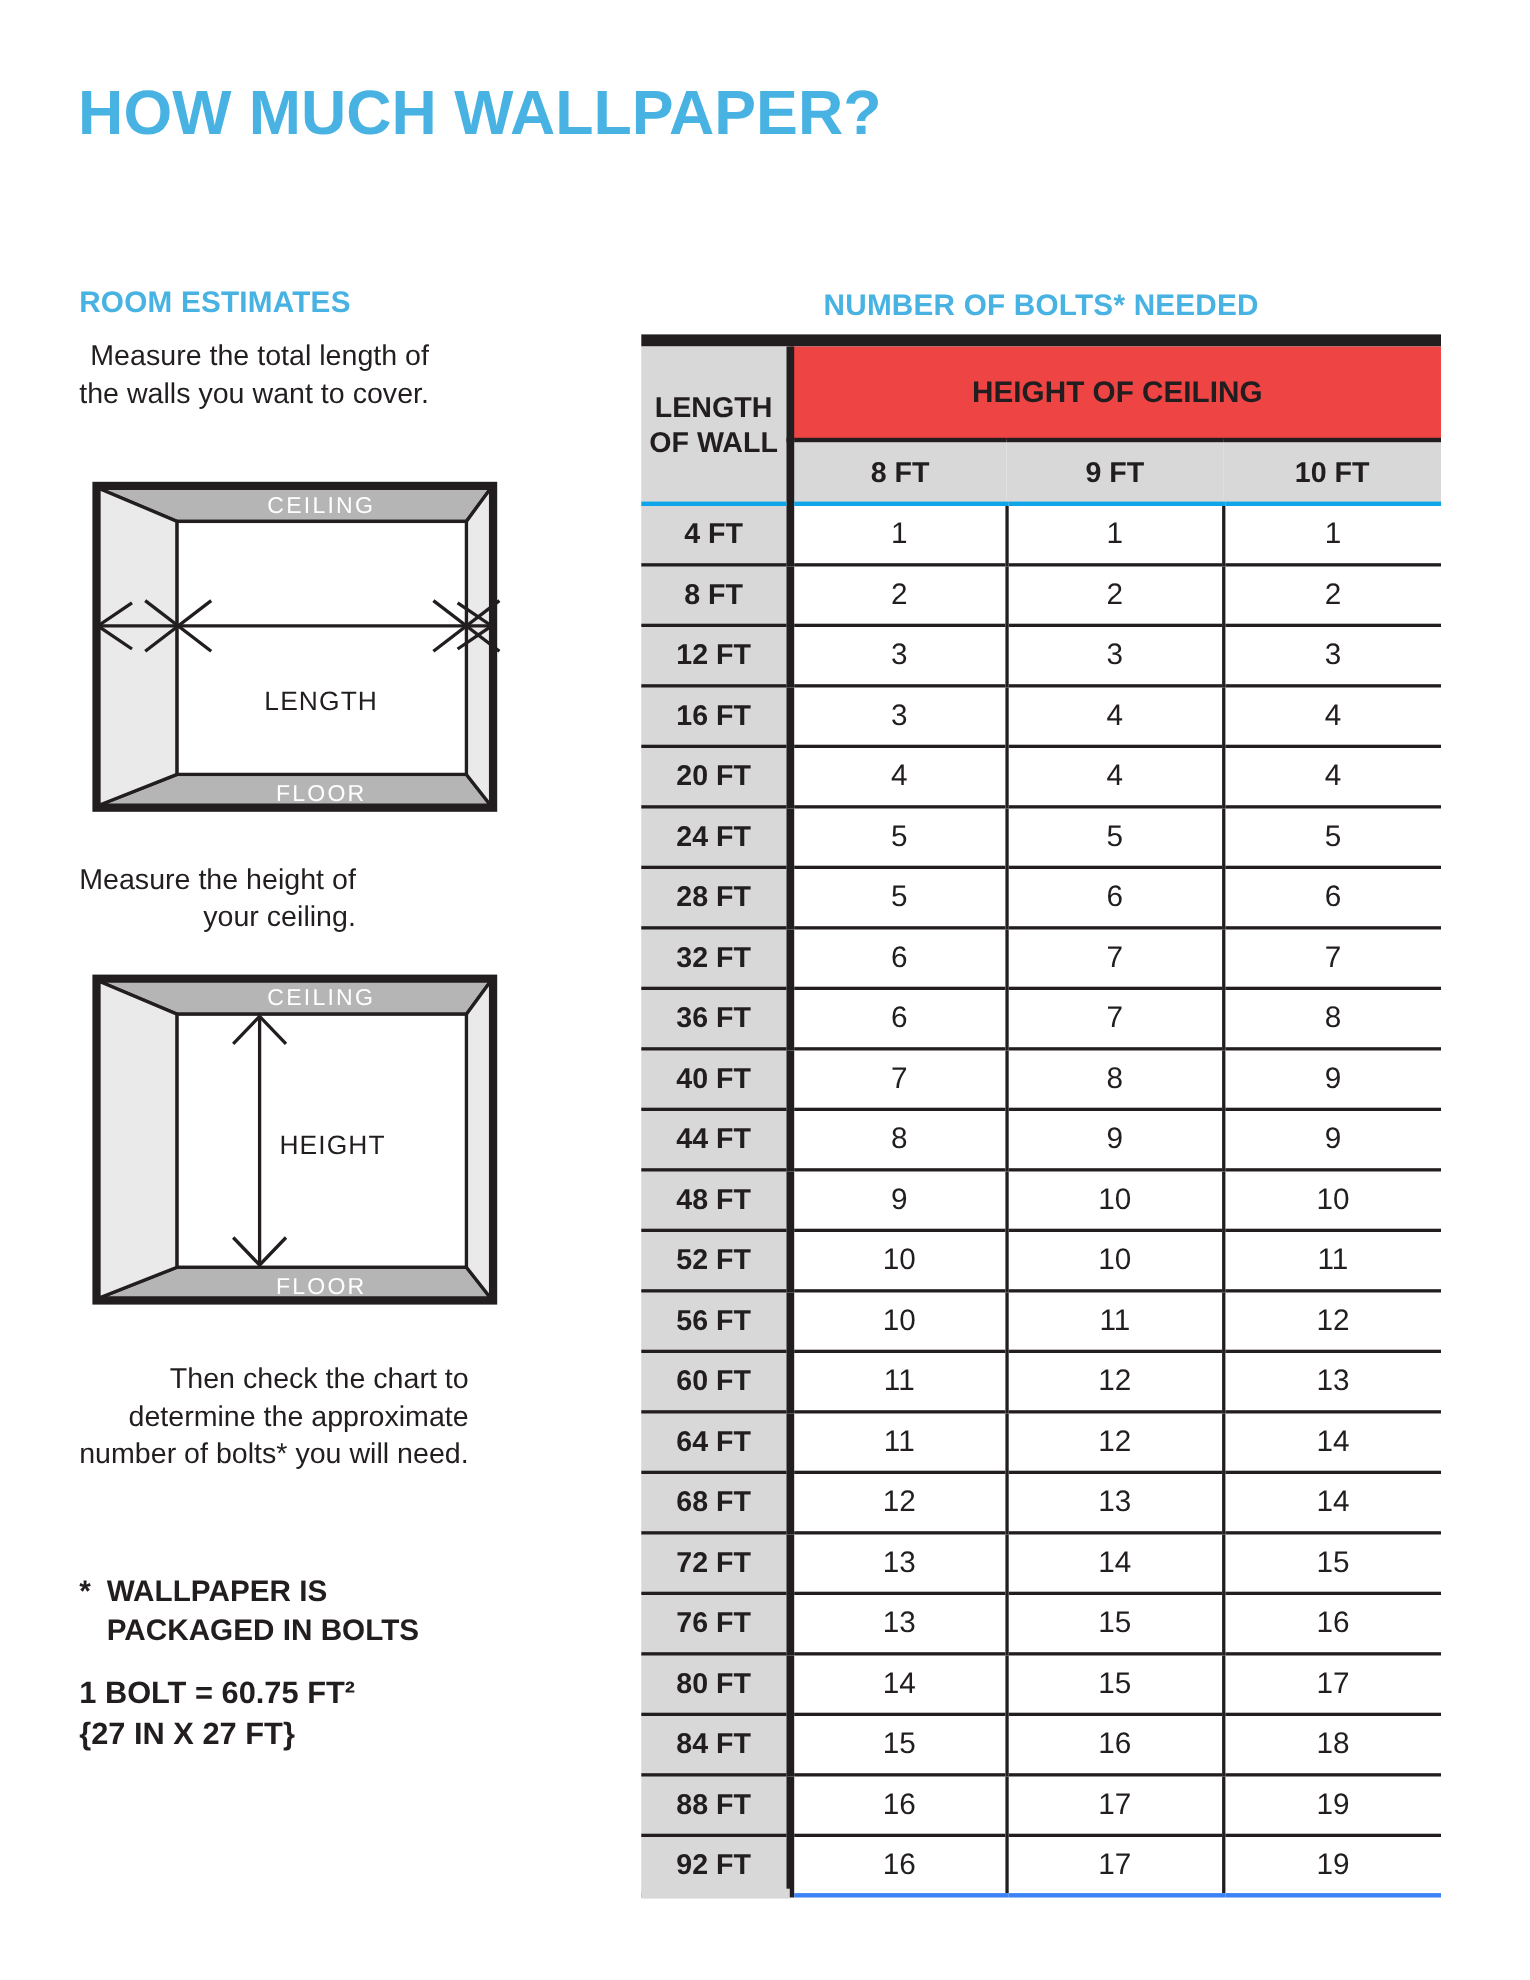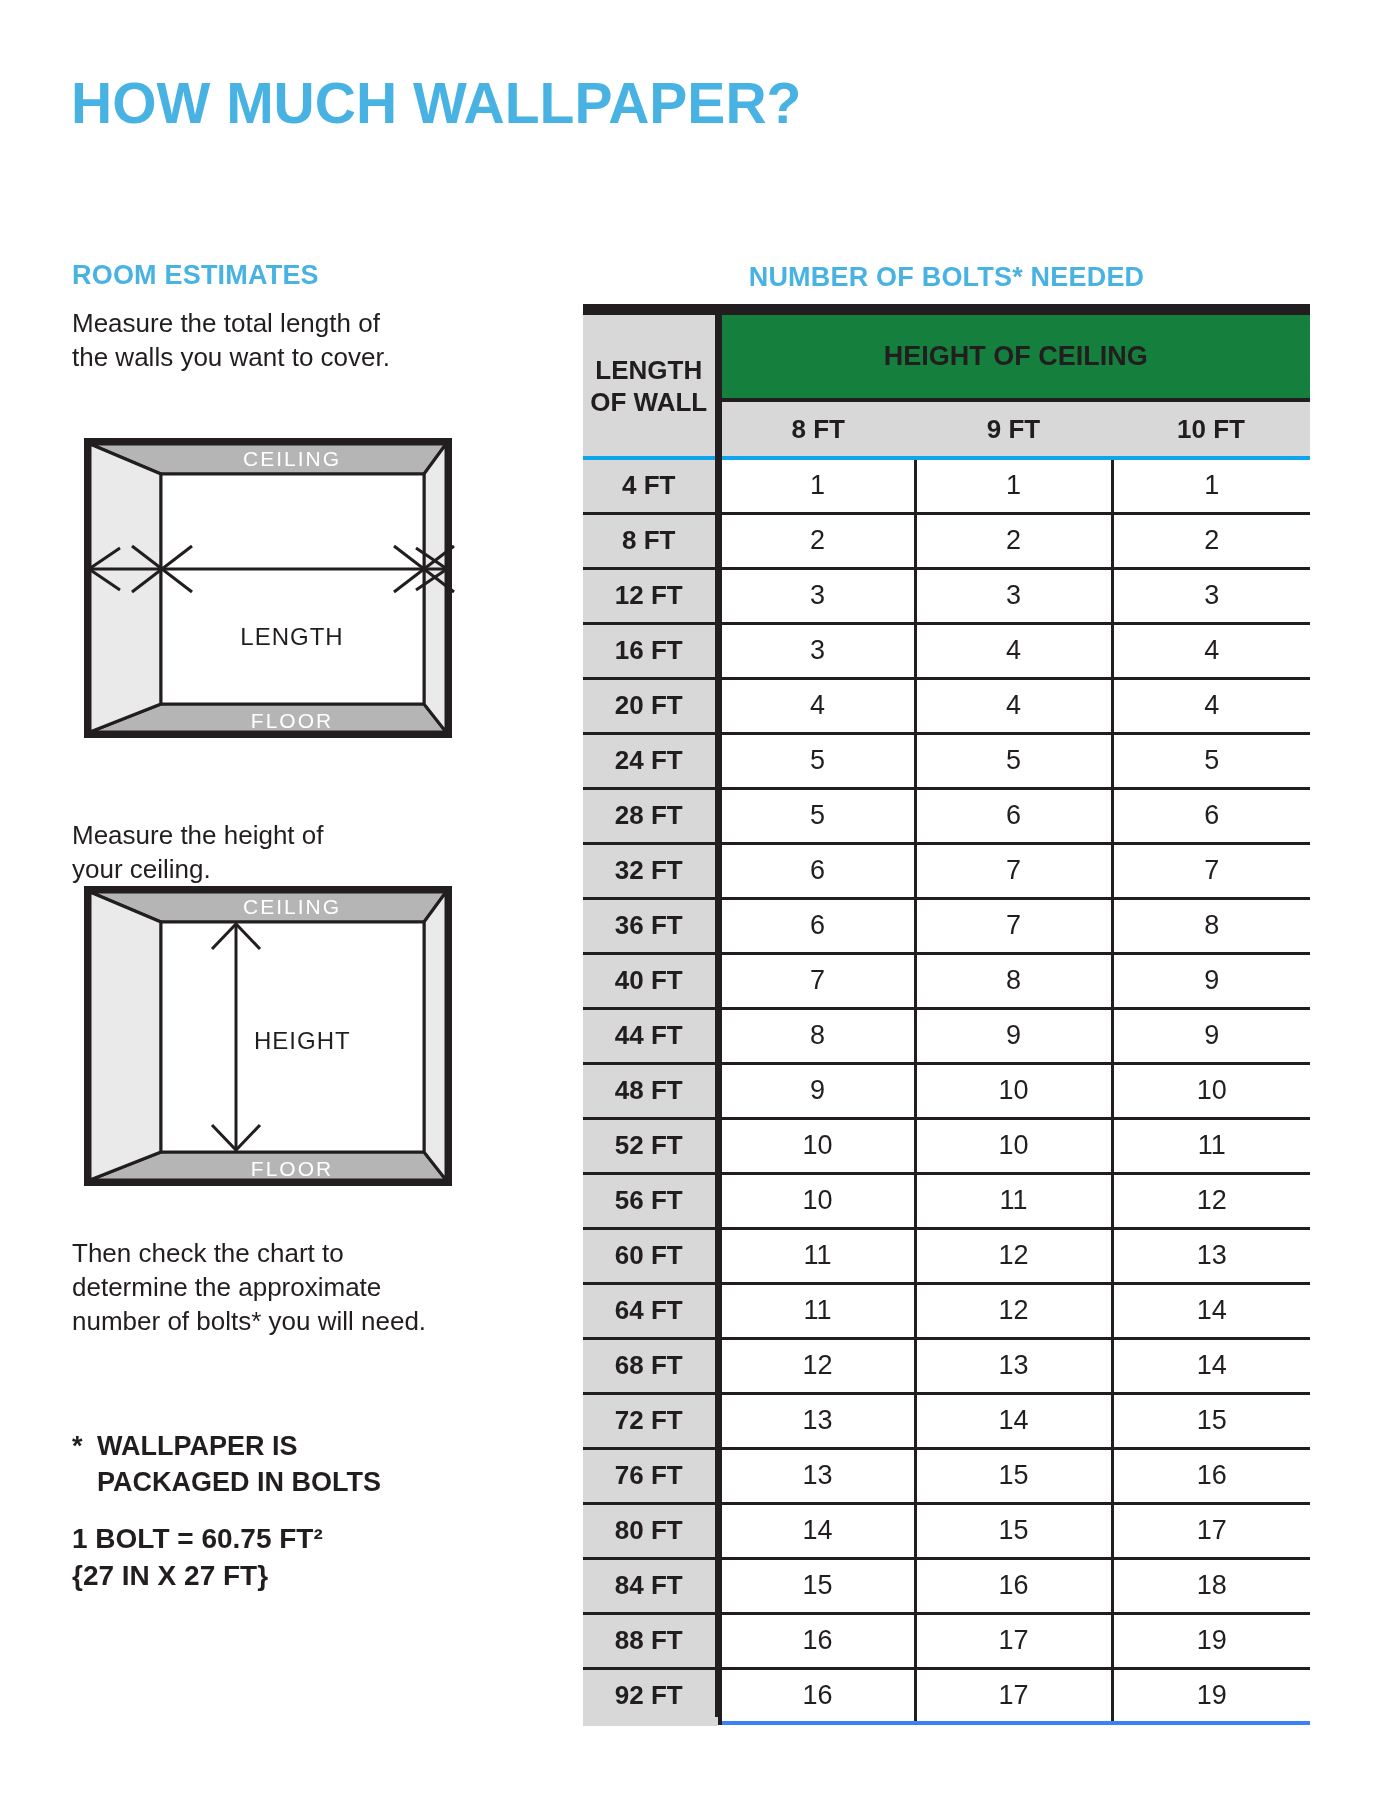--- a/index.html
+++ b/index.html
@@ -8,21 +8,21 @@
     font-family:"Liberation Sans","DejaVu Sans",sans-serif;color:#221e1f;
   }
   .abs{position:absolute;}
   .page-title{
     left:71px;top:70px;font-size:57px;font-weight:bold;color:#48b3e2;letter-spacing:0px;white-space:nowrap;
   }
   .section-heading{
     font-size:27px;font-weight:bold;color:#48b3e2;letter-spacing:0.2px;white-space:nowrap;
   }
   .body-text{
-    font-size:26px;line-height:34px;color:#221e1f;white-space:nowrap;
+    font-size:26px;line-height:34px;color:#221e1f;white-space:nowrap;text-align:right;
   }
   .footnote{
     left:72px;top:1428px;font-size:27px;font-weight:bold;line-height:36px;
   }
   .footnote .star{position:absolute;left:0;top:0;}
   .footnote .ftext{display:block;margin-left:25px;white-space:nowrap;}
   .bolt-info{
     left:72px;top:1520px;font-size:28px;font-weight:bold;line-height:37px;white-space:nowrap;
   }
   .table-heading{
@@ -36,21 +36,21 @@
   table.bolts col.c0{width:135px;}
   table.bolts col.c1{width:197px;}
   table.bolts col.c2{width:197px;}
   table.bolts col.c3{width:198px;}
   table.bolts th,table.bolts td{padding:0;text-align:center;vertical-align:middle;}
   th.corner{
     background:#d8d8d8;border-right:7px solid #221e1f;
     font-size:26px;font-weight:bold;line-height:32px;
   }
   th.group{
-    background:#15803d;height:83px;font-size:27px;font-weight:bold;
+    background:#ef4444;height:83px;font-size:27px;font-weight:bold;
     border-bottom:4px solid #221e1f;
   }
   th.sub{
     background:#d8d8d8;height:54px;font-size:26px;font-weight:bold;
   }
   tbody tr{height:55px;}
   tbody td.rowlabel{
     background:#d8d8d8;font-size:26px;font-weight:bold;
     border-top:3px solid #221e1f;border-right:7px solid #221e1f;
   }
@@ -94,21 +94,21 @@
       <line x1="48" y1="154" x2="108" y2="108"></line>
       <line x1="48" y1="108" x2="108" y2="154"></line>
       <line x1="310" y1="154" x2="370" y2="108"></line>
       <line x1="310" y1="108" x2="370" y2="154"></line>
     </g>
     <text x="208" y="28" text-anchor="middle" class="wall-label">CEILING</text>
     <text x="208" y="290" text-anchor="middle" class="wall-label">FLOOR</text>
     <text x="208" y="207" text-anchor="middle" class="dim-label">LENGTH</text>
   </svg>
 
-  <div class="abs body-text" style="left:72px;top:782px;margin-top:36px;">
+  <div class="abs body-text" style="left:72px;top:782px;">
     <div>Measure the height of</div>
     <div>your ceiling.</div>
   </div>
 
   <svg class="abs room" style="left:84px;top:886px;" width="368" height="300" viewBox="0 0 368 300">
     <rect x="3" y="3" width="362" height="294" fill="#ffffff" stroke="#221e1f" stroke-width="6"></rect>
     <polygon points="6,6 362,6 340,36 77,36" fill="#b5b5b5" stroke="#221e1f" stroke-width="3"></polygon>
     <polygon points="6,294 362,294 340,266 77,266" fill="#b5b5b5" stroke="#221e1f" stroke-width="3"></polygon>
     <polygon points="6,6 77,36 77,266 6,294" fill="#eaeaea" stroke="#221e1f" stroke-width="3"></polygon>
     <polygon points="362,6 340,36 340,266 362,294" fill="#eaeaea" stroke="#221e1f" stroke-width="3"></polygon>

